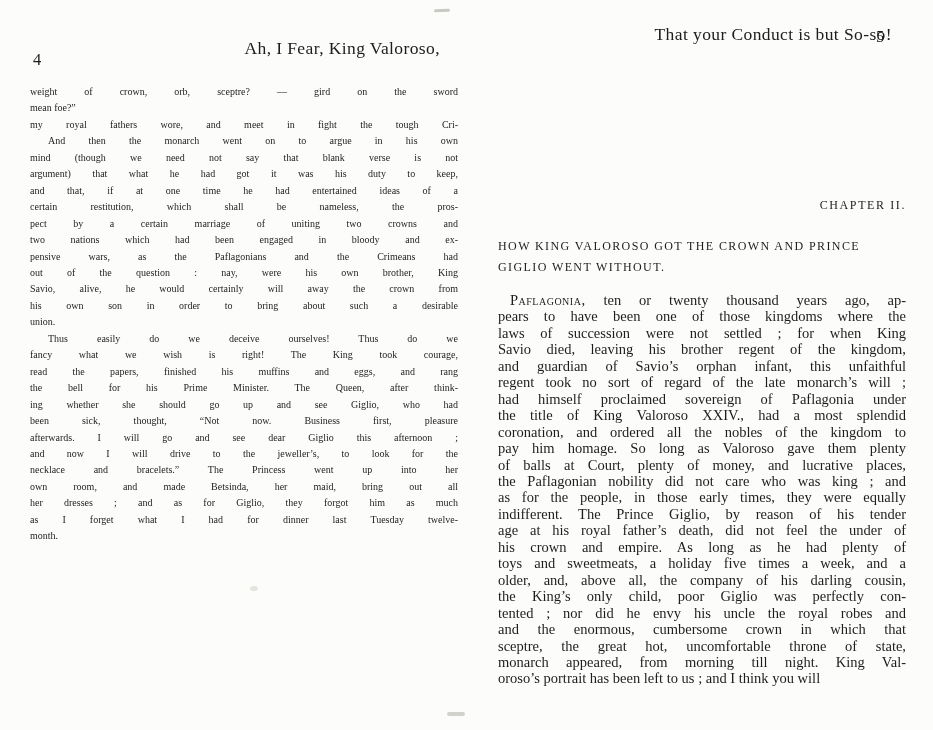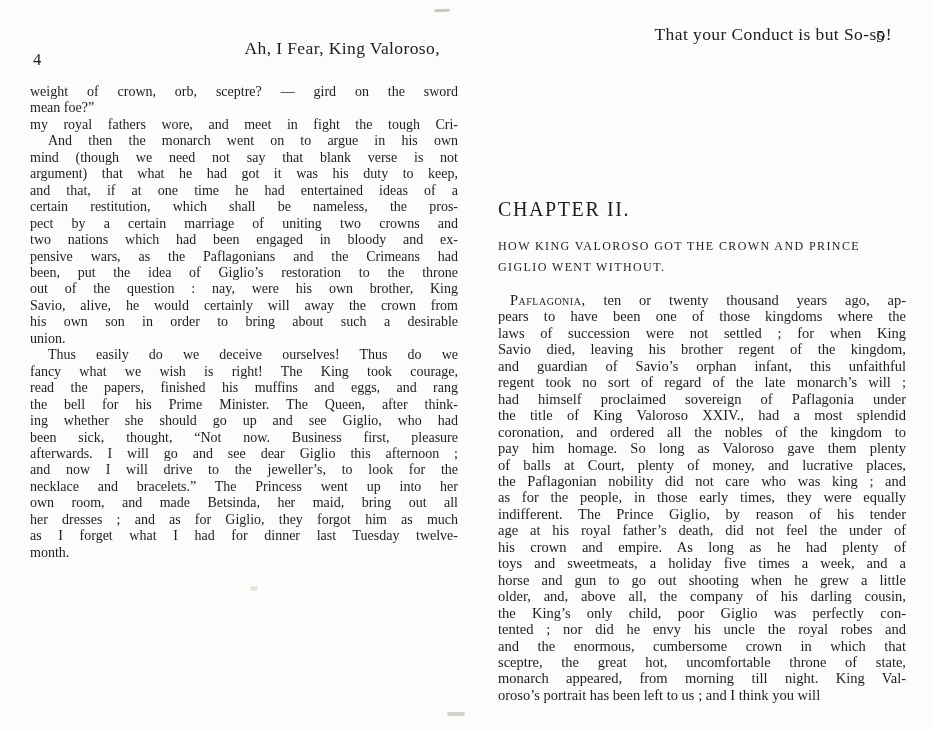--- a/index.html
+++ b/index.html
@@ -13,29 +13,29 @@
   .pagenum{position:absolute;font-size:16.5px}
   #pn-left{left:33px;top:50px}
   #pn-right{left:876px;top:27px}
   .running-head{
     position:absolute;text-align:right;font-size:17.5px;
     letter-spacing:.4px;white-space:nowrap
   }
   #rh-left{left:12px;top:38px;width:428px}
   #rh-right{left:484px;top:24px;width:408px}
   .chapter-title{
-    position:absolute;left:498px;top:198px;width:408px;text-align:left;
-    font-size:20px;letter-spacing:1.6px;white-space:nowrap
+    position:absolute;left:498px;top:198px;width:408px;text-align:right;
+    font-size:12px;letter-spacing:1.6px;white-space:nowrap
   }
   .chapter-sub{
     position:absolute;left:498px;top:236px;width:408px;text-align:left;
     font-size:12px;letter-spacing:1.4px;line-height:20.5px;white-space:nowrap
   }
   .body-col{position:absolute;text-align:justify}
-  #left-body{left:30px;top:84px;width:428px;font-size:14px;line-height:16.45px}
+  #left-body{left:30px;top:84px;width:428px;font-size:10px;line-height:16.45px}
   #right-body{left:498px;top:292px;width:408px;font-size:14.5px;line-height:16.45px}
   .line{text-align:justify;text-align-last:justify}
   .line.pend{text-align-last:left}
   #left-body .indent{text-indent:18px}
   #right-body .indent{text-indent:12px}
   .it{}
   .sc{font-variant:small-caps;letter-spacing:.5px}
   .smudge{position:absolute;border-radius:2px}
   #sm1{left:434px;top:9px;width:16px;height:3px;background:#c9c9c4;transform:rotate(-3deg)}
   #sm2{left:447px;top:712px;width:18px;height:4px;background:#d2d2cd}
@@ -54,21 +54,20 @@
         <div class="line pend"><span>mean foe?”</span></div>
         <div class="line"><span>my royal fathers wore, and meet in fight the tough Cri-</span></div>
         <div class="line indent"><span>And then the monarch went on to argue in his own</span></div>
         <div class="line"><span>mind (though we need not say that blank verse is not</span></div>
         <div class="line"><span>argument) that what he had got it was his duty to keep,</span></div>
         <div class="line"><span>and that, if at one time he had entertained ideas of a</span></div>
         <div class="line"><span>certain restitution, which shall be nameless, the pros-</span></div>
         <div class="line"><span>pect by a </span><span class="it">certain marriage</span><span> of uniting two crowns and</span></div>
         <div class="line"><span>two nations which had been engaged in bloody and ex-</span></div>
         <div class="line"><span>pensive wars, as the Paflagonians and the Crimeans had</span></div>
-        <div class="line"><span>been, put the idea of Giglio’s restoration to the throne</span></div>
         <div class="line"><span>out of the question : nay, were his own brother, King</span></div>
         <div class="line"><span>Savio, alive, he would certainly will away the crown from</span></div>
         <div class="line"><span>his own son in order to bring about such a desirable</span></div>
         <div class="line pend"><span>union.</span></div>
         <div class="line indent"><span>Thus easily do we deceive ourselves!  Thus do we</span></div>
         <div class="line"><span>fancy what we wish is right!  The King took courage,</span></div>
         <div class="line"><span>read the papers, finished his muffins and eggs, and rang</span></div>
         <div class="line"><span>the bell for his Prime Minister.  The Queen, after think-</span></div>
         <div class="line"><span>ing whether she should go up and see Giglio, who had</span></div>
         <div class="line"><span>been sick, thought, “Not now.  Business first, pleasure</span></div>
@@ -101,21 +100,20 @@
         <div class="line"><span>the title of King Valoroso XXIV., had a most splendid</span></div>
         <div class="line"><span>coronation, and ordered all the nobles of the kingdom to</span></div>
         <div class="line"><span>pay him homage.  So long as Valoroso gave them plenty</span></div>
         <div class="line"><span>of balls at Court, plenty of money, and lucrative places,</span></div>
         <div class="line"><span>the Paflagonian nobility did not care who was king ;  and</span></div>
         <div class="line"><span>as for the people, in those early times, they were equally</span></div>
         <div class="line"><span>indifferent.  The Prince Giglio, by reason of his tender</span></div>
         <div class="line"><span>age at his royal father’s death, did not feel the under of</span></div>
         <div class="line"><span>his crown and empire.  As long as he had plenty of</span></div>
         <div class="line"><span>toys and sweetmeats, a holiday five times a week, and a</span></div>
-        <div class="line"><span>horse and gun to go out shooting when he grew a little</span></div>
         <div class="line"><span>older, and, above all, the company of his darling cousin,</span></div>
         <div class="line"><span>the King’s only child, poor Giglio was perfectly con-</span></div>
         <div class="line"><span>tented ;  nor did he envy his uncle the royal robes and</span></div>
         <div class="line"><span>and the enormous, cumbersome crown in which that</span></div>
         <div class="line"><span>sceptre, the great hot, uncomfortable throne of state,</span></div>
         <div class="line"><span>monarch appeared, from morning till night.  King Val-</span></div>
         <div class="line pend"><span>oroso’s portrait has been left to us ;  and I think you will</span></div>
       </div>
   </div>
 

